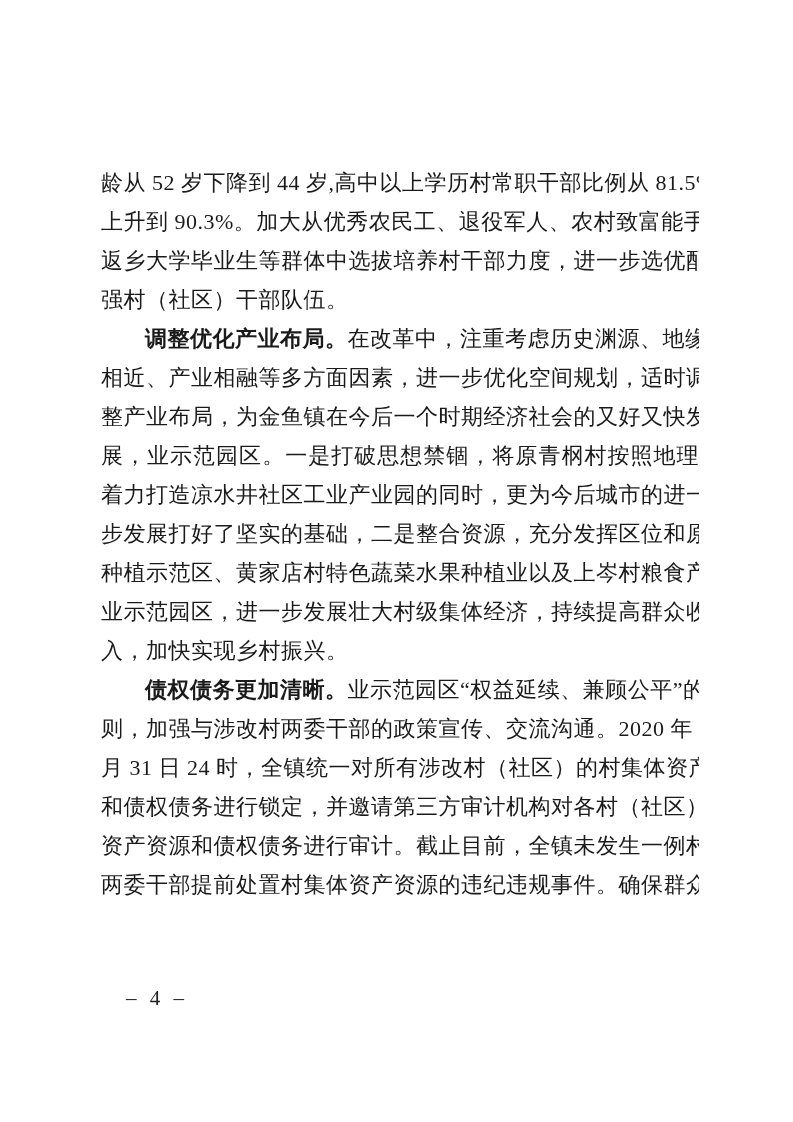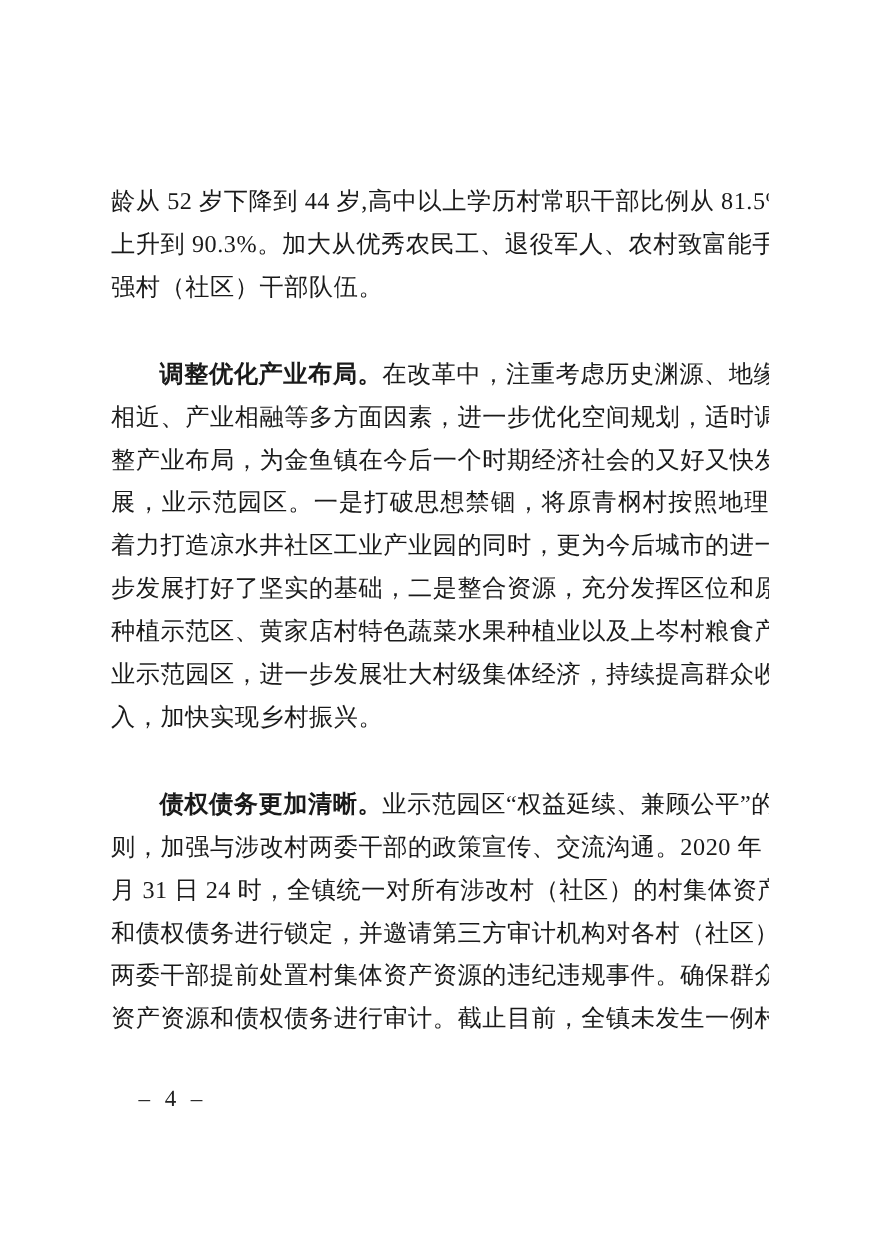--- a/index.html
+++ b/index.html
@@ -36,21 +36,20 @@
     text-align-last: justify;
     overflow: hidden;
     white-space: nowrap;
   }
   .line.last {
     text-align: right;
     text-align-last: left;
   }
   .line.indent {
     text-indent: 44px;
-    margin-top: 40px;
   }
   .bold {
     font-weight: bold;
   }
   .page-number {
     position: absolute;
     left: 126px;
     top: 986px;
     font-size: 21px;
     letter-spacing: 4px;
@@ -58,36 +57,37 @@
   }
 </style>
 </head>
 <body>
 
 <div class="page">
   <div class="doc-body" id="doc-body">
       <div class="para">
         <div class="line"><span>龄从 52 岁下降到 44 岁,高中以上学历村常职干部比例从 81.5%</span></div>
         <div class="line"><span>上升到 90.3%。加大从优秀农民工、退役军人、农村致富能手、</span></div>
+        <div class="line"><span>返乡大学毕业生等群体中选拔培养村干部力度，进一步选优配</span></div>
         <div class="line last"><span>强村（社区）干部队伍。</span></div>
       </div>
       <div class="para">
         <div class="line indent"><span class="bold">调整优化产业布局。</span><span>在改革中，注重考虑历史渊源、地缘</span></div>
         <div class="line"><span>相近、产业相融等多方面因素，进一步优化空间规划，适时调</span></div>
         <div class="line"><span>整产业布局，为金鱼镇在今后一个时期经济社会的又好又快发</span></div>
         <div class="line"><span>展，业示范园区。一是打破思想禁锢，将原青㭎村按照地理</span></div>
         <div class="line"><span>着力打造凉水井社区工业产业园的同时，更为今后城市的进一</span></div>
         <div class="line"><span>步发展打好了坚实的基础，二是整合资源，充分发挥区位和原</span></div>
         <div class="line"><span>种植示范区、黄家店村特色蔬菜水果种植业以及上岑村粮食产</span></div>
         <div class="line"><span>业示范园区，进一步发展壮大村级集体经济，持续提高群众收</span></div>
         <div class="line last"><span>入，加快实现乡村振兴。</span></div>
       </div>
       <div class="para">
         <div class="line indent"><span class="bold">债权债务更加清晰。</span><span>业示范园区“权益延续、兼顾公平”的原</span></div>
         <div class="line"><span>则，加强与涉改村两委干部的政策宣传、交流沟通。2020 年 3</span></div>
         <div class="line"><span>月 31 日 24 时，全镇统一对所有涉改村（社区）的村集体资产</span></div>
         <div class="line"><span>和债权债务进行锁定，并邀请第三方审计机构对各村（社区）</span></div>
+        <div class="line"><span>资产资源和债权债务进行审计。截止目前，全镇未发生一例村</span></div>
         <div class="line last"><span>两委干部提前处置村集体资产资源的违纪违规事件。确保群众</span></div>
-        <div class="line"><span>资产资源和债权债务进行审计。截止目前，全镇未发生一例村</span></div>
       </div>
     </div>
   <div class="page-number">– 4 –</div>
 </div>
 
 </body></html>

